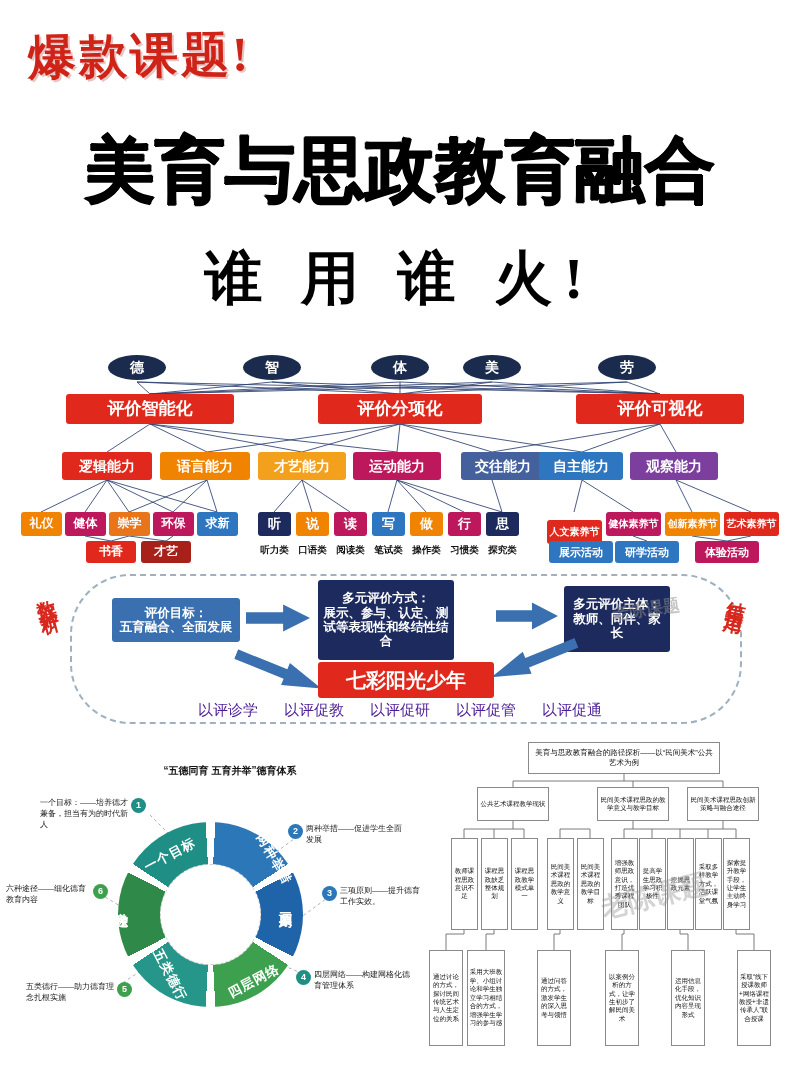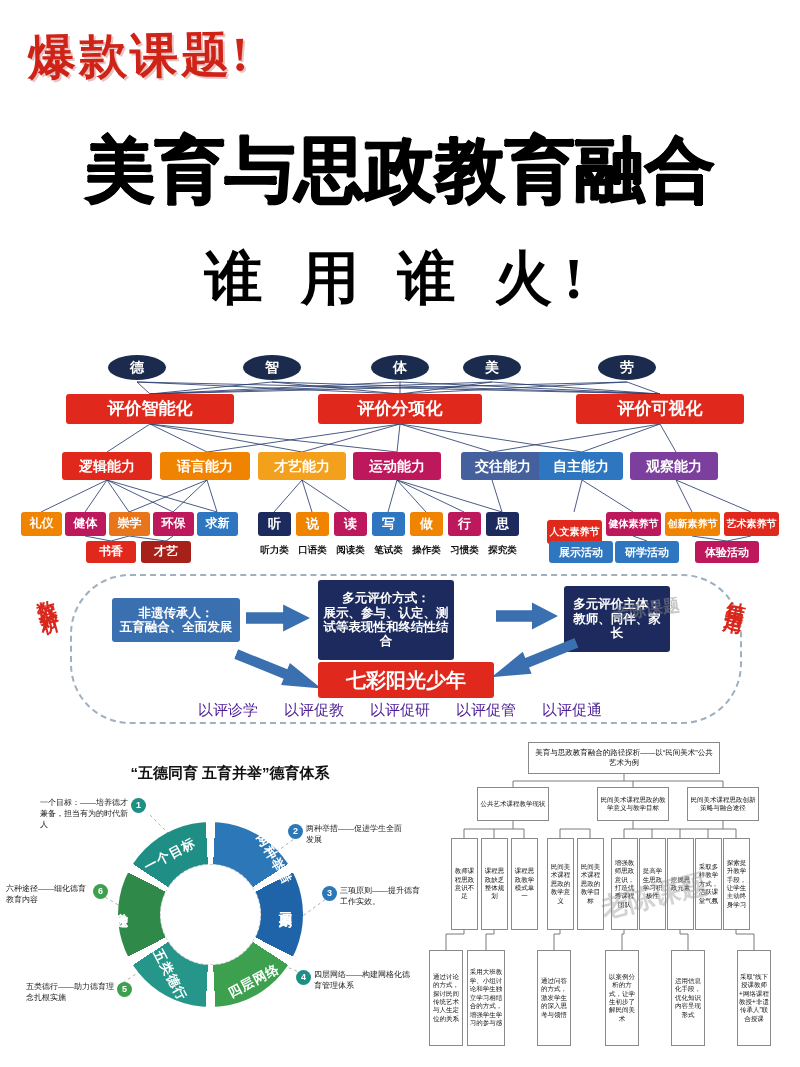--- a/index.html
+++ b/index.html
@@ -49,21 +49,21 @@
   .arrow-h { position:absolute; background:#3a6fb0; z-index:2;
              clip-path:polygon(0 32%, 58% 32%, 58% 8%, 100% 50%, 58% 92%, 58% 68%, 0 68%); }
 
   .slogans { position:absolute; left:0; right:0; top:701px; display:flex; gap:26px;
              justify-content:center; font-size:15px; font-weight:400; color:#4c1d95; z-index:2; }
 
   .watermark { position:absolute; color:rgba(140,140,140,.5); font-weight:700; z-index:30; }
 
   
   .hex-title { position:absolute; left:120px; top:764px; width:220px; text-align:center;
-               font-size:15px; font-weight:800; color:#111; z-index:2; }
+               font-size:10px; font-weight:800; color:#111; z-index:2; }
   .ring { position:absolute; left:118px; top:822px; width:185px; height:185px;
           border-radius:50%; z-index:2;
           background:conic-gradient(#fff 0 3deg,
             #2b77b8 3deg 57deg,  #fff 57deg 63deg,
             #1f63a8 63deg 117deg, #fff 117deg 123deg,
             #3da04f 123deg 177deg, #fff 177deg 183deg,
             #26968a 183deg 237deg, #fff 237deg 243deg,
             #2f8a49 243deg 297deg, #fff 297deg 303deg,
             #1f8f85 303deg 357deg, #fff 357deg 360deg); }
   .ring-hole { position:absolute; left:42px; top:42px; width:101px; height:101px;
@@ -153,21 +153,21 @@
   <div class="cat-label" style="left:486px;">探究类</div>
 
   <div class="fbox bg-blue" style="left:549px; top:541px; width:64px; height:22px; font-size:11px;">展示活动</div>
   <div class="fbox bg-blue" style="left:615px; top:541px; width:64px; height:22px; font-size:11px;">研学活动</div>
   <div class="fbox bg-green" style="left:695px; top:541px; width:64px; height:22px; font-size:11px;">体验活动</div>
 
   <div class="vtext" style="left:30px; top:586px; transform:rotate(-14deg);">数据分析</div>
   <div class="vtext" style="left:726px; top:586px; transform:rotate(12deg);">结果运用</div>
 
   <div class="fbox bg-steel" style="left:112px; top:598px; width:128px; height:44px; font-size:12.5px; flex-direction:column;">
-    <span>非遗传承人：</span>
+    <span>评价目标：</span>
     <span>五育融合、全面发展</span>
   </div>
 
   <div class="arrow-h" style="left:246px; top:602px; width:64px; height:32px;"></div>
 
   <div class="fbox bg-navy" style="left:318px; top:580px; width:136px; height:80px; font-size:12.5px; flex-direction:column; padding:4px;">
     <span>多元评价方式：</span>
     <span>展示、参与、认定、测试等表现性和终结性结合</span>
   </div>
 

